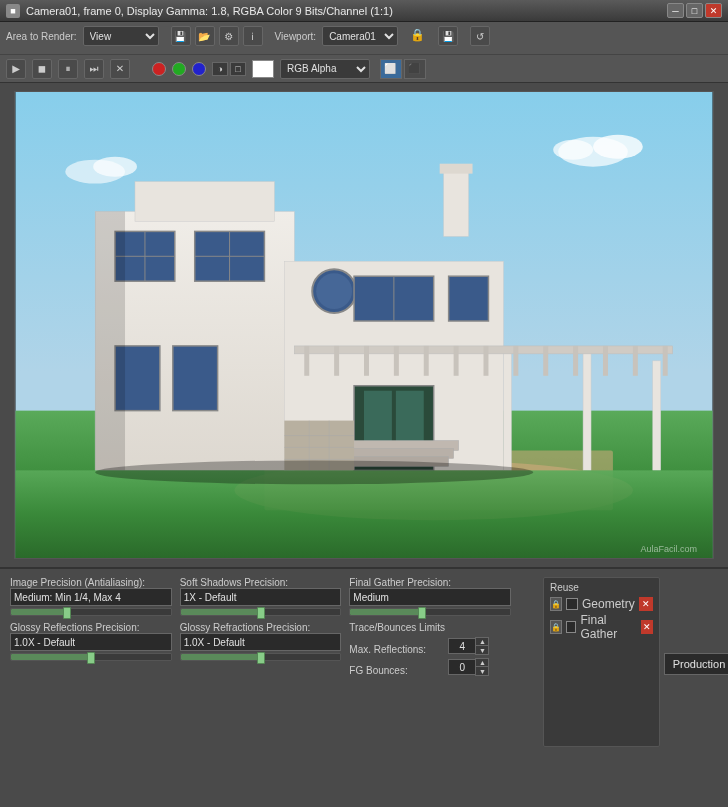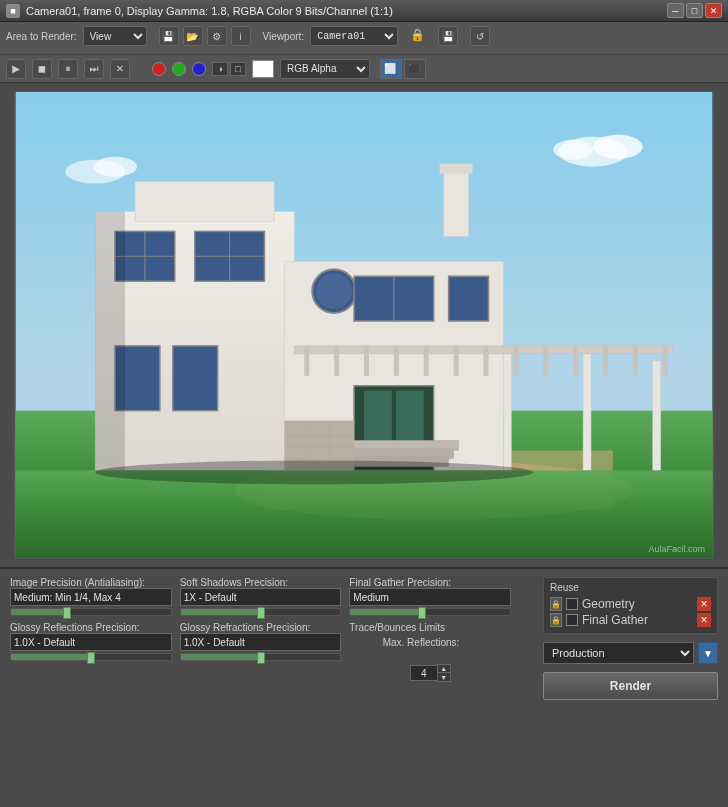--- a/index.html
+++ b/index.html
@@ -85,22 +85,22 @@
     .dropdown-small {
       background: #3a3a3a;
       border: 1px solid #666;
       color: #e0e0e0;
       font-size: 10px;
       height: 20px;
       padding: 0 2px;
       border-radius: 2px;
       cursor: pointer;
     }
-    .dropdown-small.view { width: 64px; }
-    .dropdown-small.camera { width: 88px; font-family: Liberation Mono, monospace; }
+    .dropdown-small.view { width: 76px; }
+    .dropdown-small.camera { width: 76px; }
     .dropdown-small.preset { width: 100px; }
 
     .toolbar-btn-icon {
       width: 20px;
       height: 20px;
       background: #4a4a4a;
       border: 1px solid #666;
       border-radius: 2px;
       display: flex;
       align-items: center;
@@ -297,24 +297,23 @@
     .trace-group {
       flex: 1;
     }
     .trace-label {
       font-size: 10px;
       color: #ccc;
       margin-bottom: 4px;
     }
     .trace-row {
       display: flex;
-      align-items: center;
-      gap: 16px;
+      align-items: flex-end;
+      gap: 4px;
       margin-bottom: 3px;
-      flex-direction: column;
     }
     .trace-row-label {
       font-size: 10px;
       color: #ccc;
       width: 95px;
     }
     .spin-input {
       display: flex;
       align-items: center;
     }
@@ -387,40 +386,40 @@
       cursor: pointer;
       border-radius: 2px;
       margin-top: 4px;
       width: 100%;
     }
 
     
     .watermark {
       position: absolute;
       bottom: 4px;
-      right: 8px;
+      right: 16px;
       font-size: 9px;
       color: rgba(255,255,255,0.5);
     }
 
     .bottom-main {
       display: flex;
       gap: 8px;
       height: 170px;
     }
     .bottom-left {
       flex: 1;
       display: flex;
       flex-direction: column;
       gap: 6px;
     }
     .bottom-right {
       width: 175px;
       display: flex;
-      flex-direction: column;
+      flex-direction: row;
       gap: 4px;
       margin-left: 24px;
     }
 
     .two-col {
       display: flex;
       gap: 8px;
     }
     .col-half { flex: 1; }
 
@@ -657,20 +656,30 @@
           <div class="trace-row">
             <span class="trace-row-label">Max. Reflections:</span>
             <div class="spin-input">
               <input class="spin-val" type="text" value="4" style="">
               <div class="spin-arrows">
                 <div class="spin-arrow">▲</div>
                 <div class="spin-arrow">▼</div>
               </div>
             </div>
           </div>
+          <div class="trace-row">
+            <span class="trace-row-label">FG Bounces:</span>
+            <div class="spin-input">
+              <input class="spin-val" type="text" value="0" style="">
+              <div class="spin-arrows">
+                <div class="spin-arrow">▲</div>
+                <div class="spin-arrow">▼</div>
+              </div>
+            </div>
+          </div>
         </div>
       </div>
     </div>
 
     <div class="bottom-right">
 
       <div class="reuse-group">
         <div class="reuse-title">Reuse</div>
         <div class="reuse-row">
           <div class="lock-small">🔒</div>

